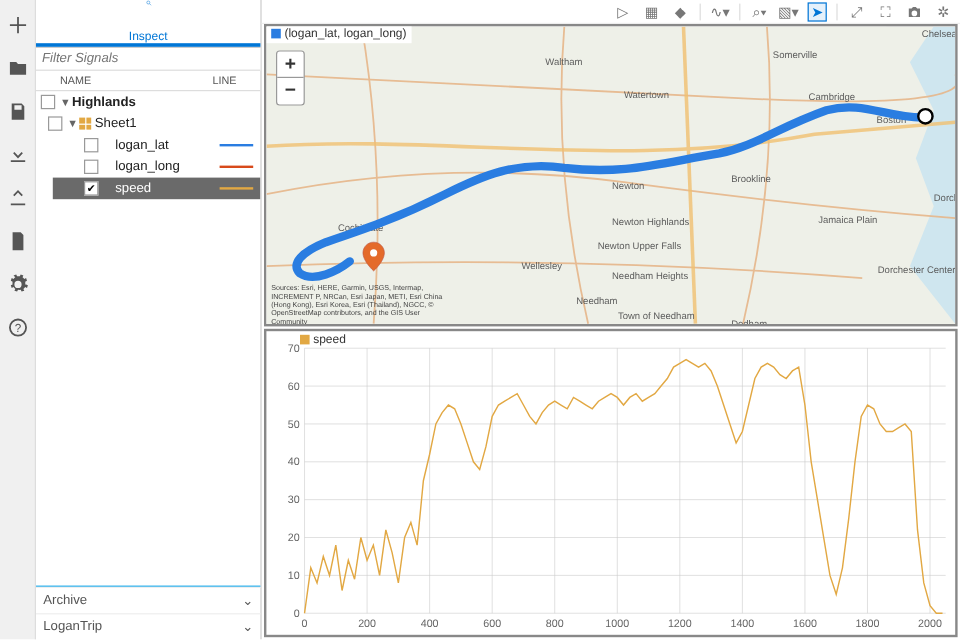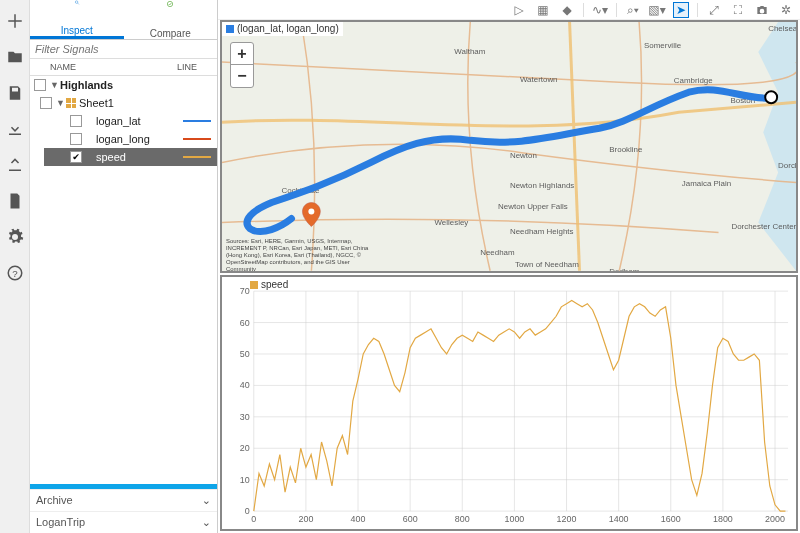--- a/index.html
+++ b/index.html
@@ -26,21 +26,21 @@
   .chk { width:12px; height:12px; border:1px solid #999; margin-right:4px; background:#fff; display:flex; align-items:center; justify-content:center; font-size:9px; color:#000; }
   .chk.checked::after { content:"✔"; line-height:1; }
   .caret { width:10px; font-size:9px; color:#666; }
   .tree-label { flex:1; white-space:nowrap; }
   .indent1 { padding-left: 10px; }
   .indent2 { padding-left: 26px; margin-left: 14px; }
   .swatch { width:28px; height:2px; margin-right:6px; }
   .grid-icon { width:10px; height:10px; margin-right:3px; display:grid; grid-template:repeat(2,1fr)/repeat(2,1fr); gap:1px; }
   .grid-icon span{background:#e2a843;}
   
-  .panel-footer { border-top:5px solid #0ea5e9; }
+  .panel-footer { border-top:1px solid #0ea5e9; }
   .foot-row { padding:4px 6px; font-size:11px; color:#555; display:flex; justify-content:space-between; cursor:pointer; border-top:1px solid #eee; }
   
   .main { flex:1; display:flex; flex-direction:column; }
   .top-toolbar { height:20px; display:flex; align-items:center; justify-content:flex-end; gap:8px; padding:2px 6px; border-bottom:1px solid #eee; }
   .top-toolbar .tt { width:16px; height:16px; display:flex; align-items:center; justify-content:center; color:#777; font-size:12px; cursor:pointer; }
   .top-toolbar .tt.active{ color:#0076d6; border:1px solid #0076d6; background:#e5f1fb;}
   .top-toolbar .sep{width:1px;height:14px;background:#ddd;}
   
   .map-pane { height:328px; position:relative; border:2px solid #888; margin:0 2px; overflow:hidden; }
   .map-title { position:absolute; top:-1px; left:0; font-size:10px; color:#333; background:#fff; padding:2px 4px; z-index:5;}
@@ -105,27 +105,20 @@
 </div>
 
 <div class="sidebar">
   <div class="tabs">
     <div class="tab active">
       <svg viewBox="0 0 24 24">
           <circle cx="10" cy="10" r="6" fill="none" stroke="#0076d6" stroke-width="2"></circle>
           <line x1="15" y1="15" x2="21" y2="21" stroke="#0076d6" stroke-width="2"></line>
         </svg>
       <span class="tab-label">Inspect</span>
-    </div>
-    <div class="tab">
-      <svg viewBox="0 0 24 24">
-          <circle cx="12" cy="12" r="8" fill="none" stroke="#5aaa3c" stroke-width="2"></circle>
-          <path d="M8 12l3 3 5-6" fill="none" stroke="#5aaa3c" stroke-width="2"></path>
-        </svg>
-      <span class="tab-label">Compare</span>
     </div>
   </div>
   <input class="filter" placeholder="Filter Signals" style="">
   <div class="headers">
     <div class="h-name">NAME</div>
     <div class="h-line">LINE</div>
   </div>
   <div class="tree">
     <div class="tree-row">
       <span class="chk"></span>

